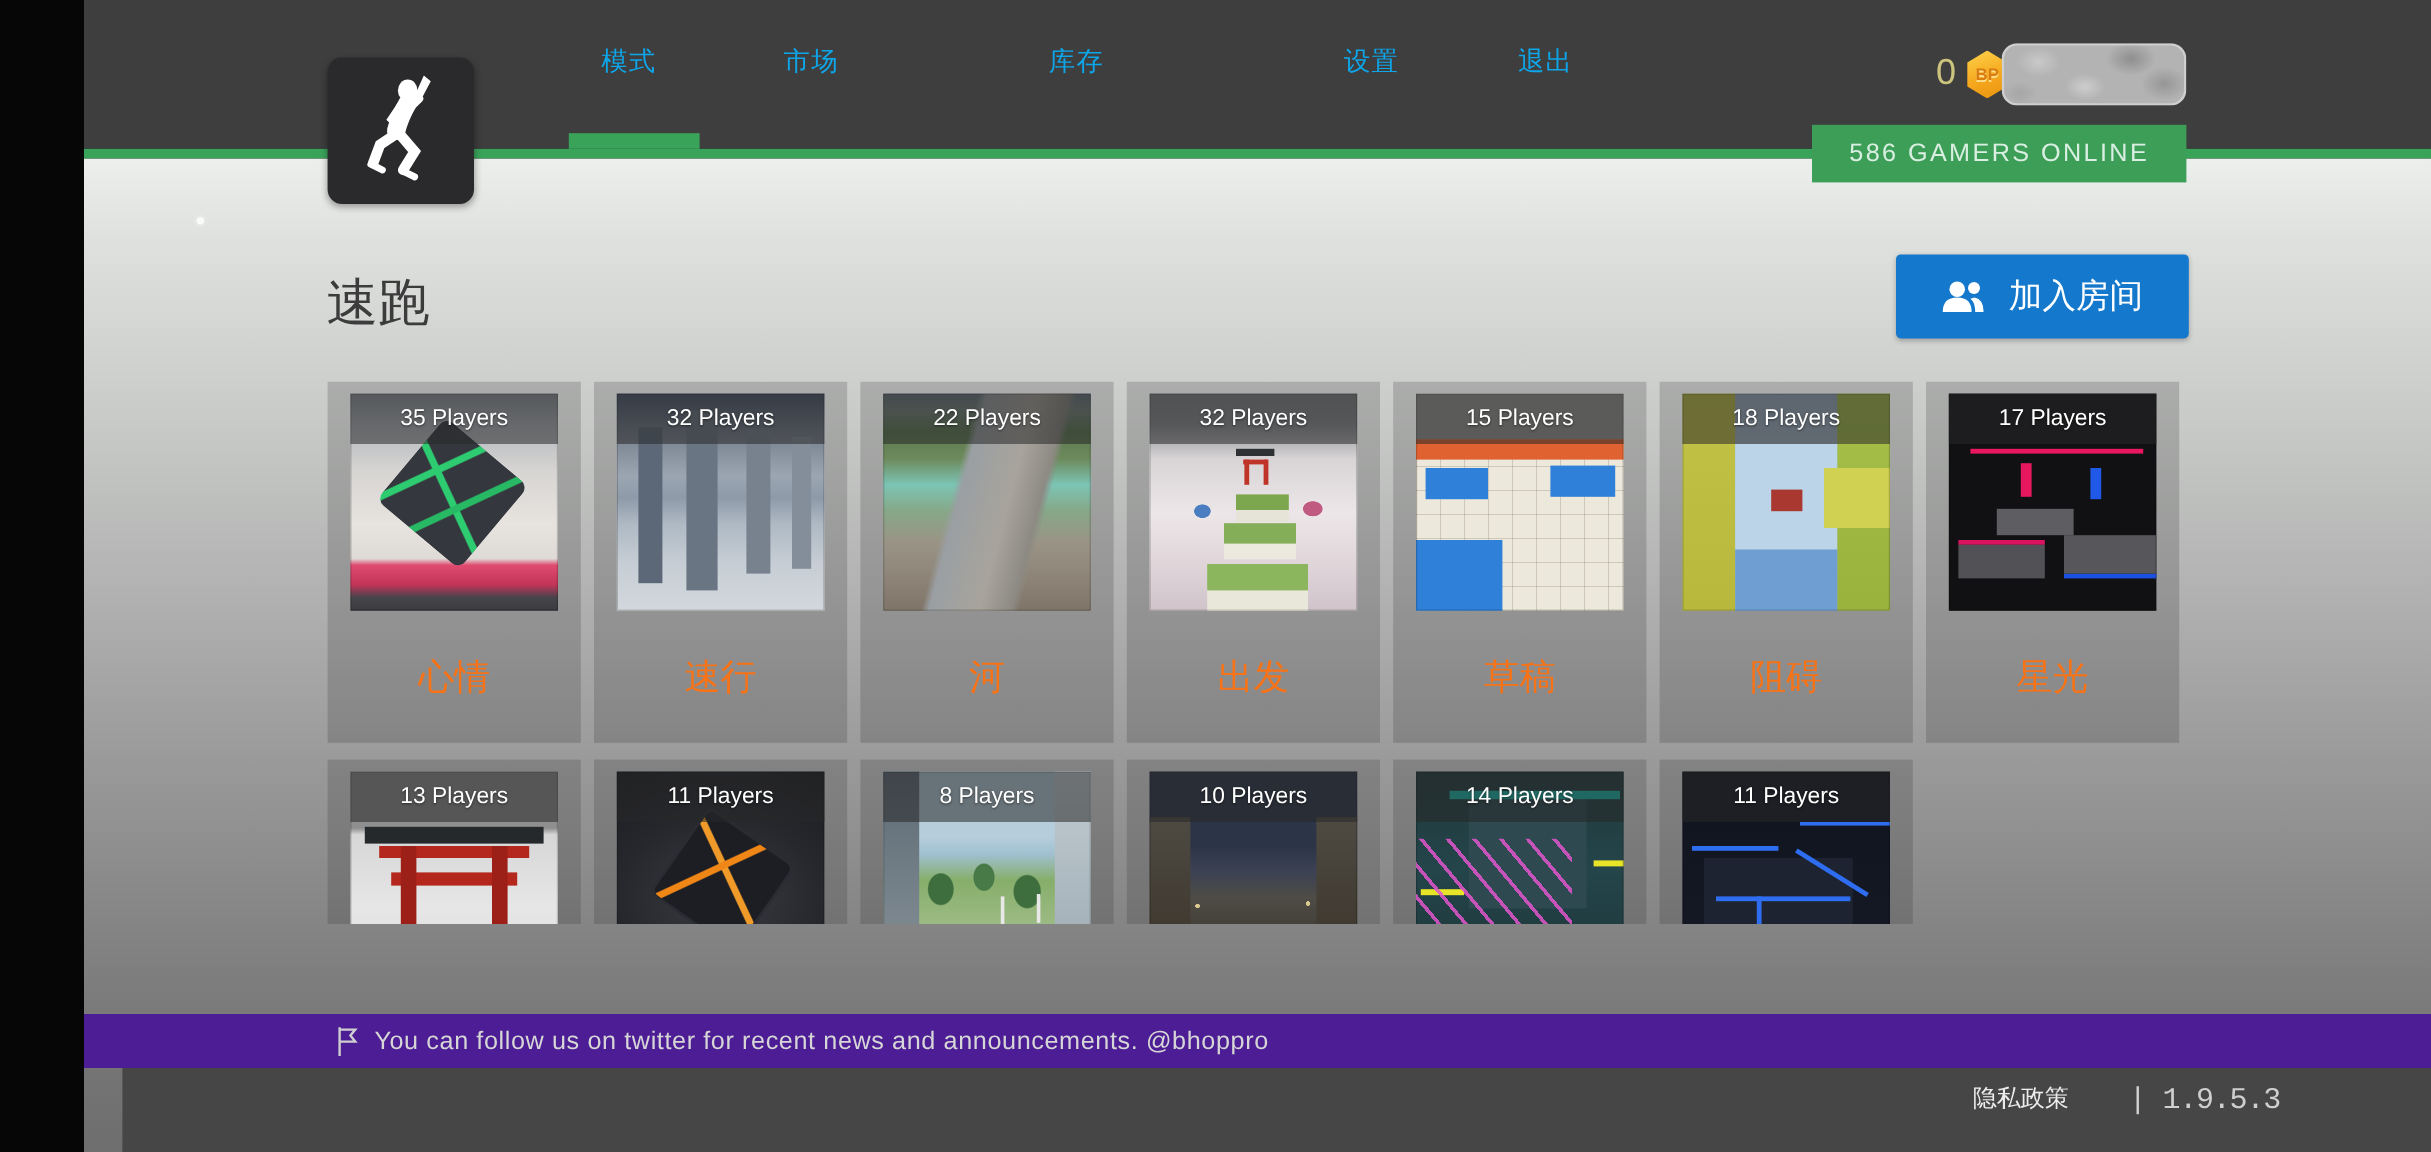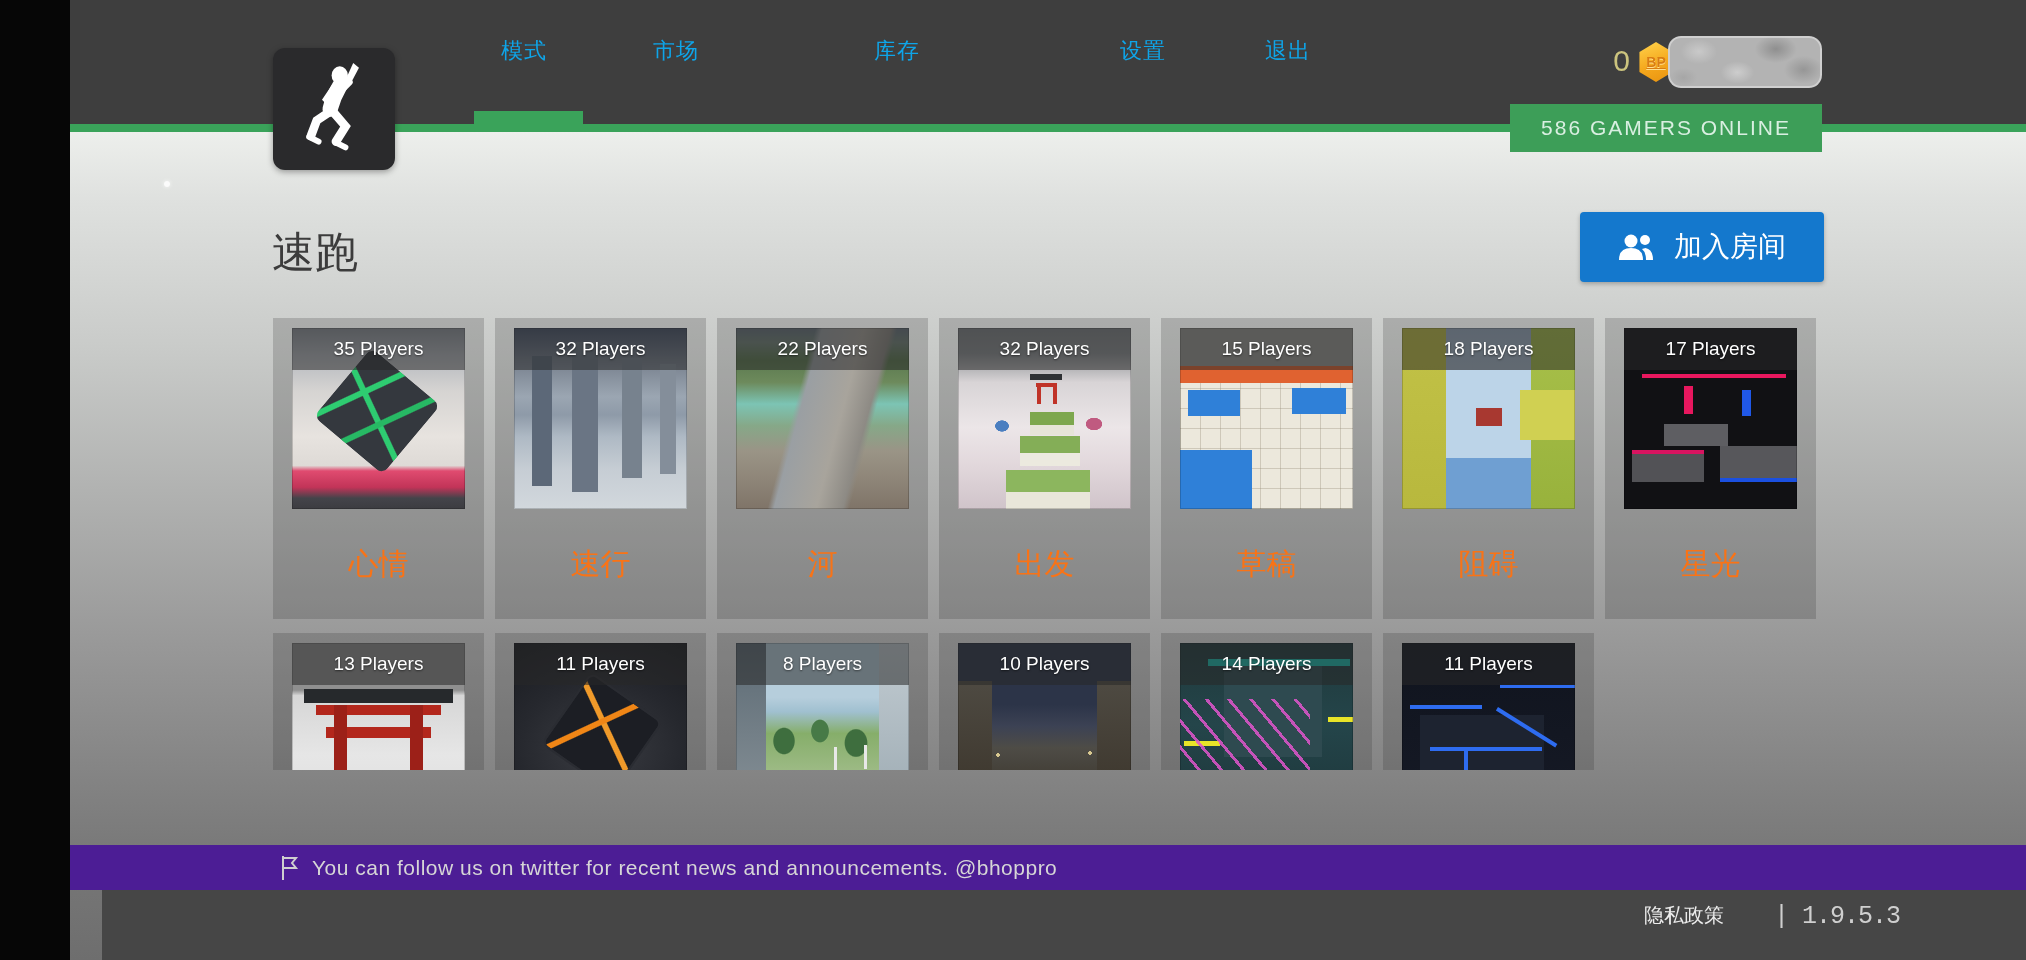--- a/index.html
+++ b/index.html
@@ -25,21 +25,21 @@
         border-radius:12px;z-index:15;display:flex;align-items:center;justify-content:center;
         box-shadow:0 2px 6px rgba(0,0,0,.35);}
   .logo svg{width:96px;height:96px;}
 
   .bp-count{position:absolute;left:1514px;top:44px;width:46px;text-align:right;
             font-size:30px;color:#ccc47e;font-weight:400;}
   .bp-hex{position:absolute;left:1568px;top:42px;width:36px;height:40px;
           clip-path:polygon(50% 0,96% 25%,96% 75%,50% 100%,4% 75%,4% 25%);
           background:linear-gradient(160deg,#ffd44d 0%,#f5a81d 55%,#e8920f 100%);
           display:flex;align-items:center;justify-content:center;}
-  .bp-hex span{font-size:14px;font-weight:bold;color:#d97d12;text-shadow:0 1px 0 #ffdf8e;text-decoration:underline;}
+  .bp-hex span{font-size:14px;font-weight:bold;color:#d97d12;text-shadow:0 1px 0 #ffdf8e;}
   .name-plate{position:absolute;left:1598px;top:36px;width:154px;height:52px;border-radius:13px;
           background:
             radial-gradient(26px 18px at 20% 30%,#c9c9c9 0%,rgba(201,201,201,0) 70%),
             radial-gradient(30px 20px at 70% 25%,#8f8f8f 0%,rgba(143,143,143,0) 70%),
             radial-gradient(24px 16px at 45% 70%,#cdcdcd 0%,rgba(205,205,205,0) 70%),
             radial-gradient(28px 20px at 88% 65%,#969696 0%,rgba(150,150,150,0) 70%),
             radial-gradient(20px 14px at 10% 80%,#a6a6a6 0%,rgba(166,166,166,0) 70%),
             #b3b3b3;
           box-shadow:inset 0 0 0 2px rgba(230,230,230,.55);cursor:pointer;}
   .online-badge{position:absolute;left:1510px;top:104px;width:312px;height:48px;background:#3d9e58;

